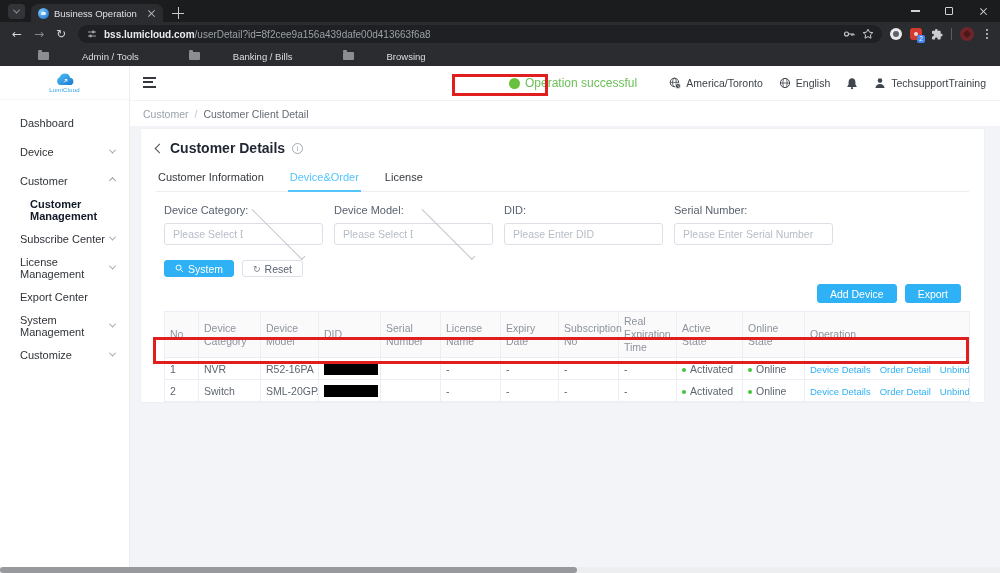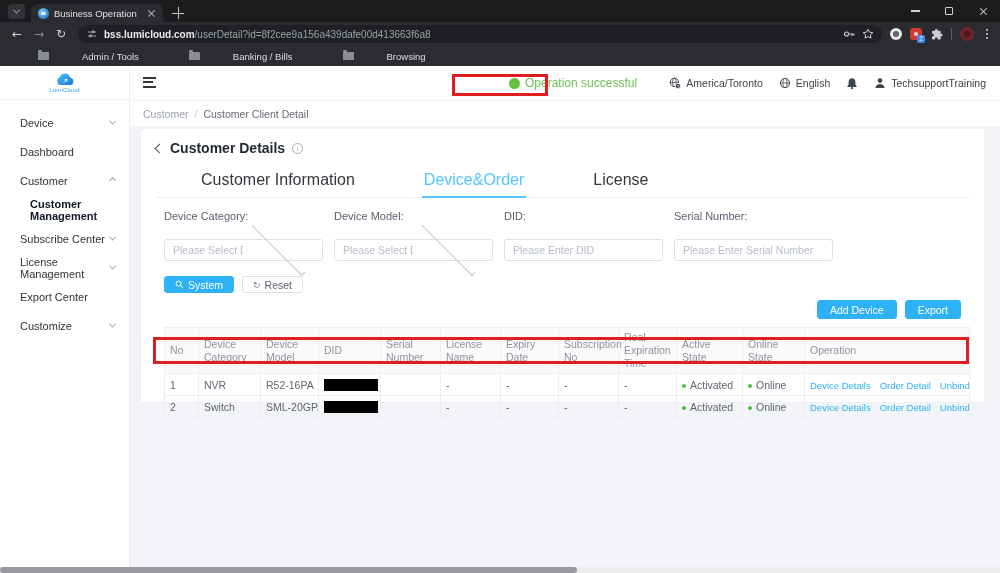--- a/index.html
+++ b/index.html
@@ -85,27 +85,27 @@
 
   
   .card { position:absolute; left:140px; top:128px; width:845px; height:275px; background:#fff; border:1px solid #eef0f3; padding:10px 15px 0 15px; }
   .title-row { display:flex; align-items:center; gap:7px; height:18px; }
   .back-chev { width:7px; height:7px; border-left:1.6px solid #4a4f55; border-bottom:1.6px solid #4a4f55; transform:rotate(45deg); }
   .page-title { font-size:14px; font-weight:bold; color:#1f2632; }
   .info-icon { width:11px; height:11px; border:1px solid #a2aab3; border-radius:50%; color:#a2aab3; font-size:7.5px; line-height:10px; text-align:center; }
   .info-icon::after { content:"i"; }
 
   .tabs { display:flex; gap:22px; margin-top:9px; border-bottom:1px solid #ecodef; border-bottom:1px solid #eceef1; }
-  .ptab { font-size:16px; color:#34383d; padding:5px 2px 7px;margin-left:43px; }
+  .ptab { font-size:11px; color:#34383d; padding:5px 2px 7px; }
   .ptab.active { color:#53c4ff; border-bottom:2px solid #53c4ff; margin-bottom:-1px; }
 
   .inner { margin-left:8px; }
   .filters { display:flex; gap:11px; margin-top:12px; }
   .fgroup { width:159px; }
-  .flabel { font-size:11px; color:#596270; margin-bottom:17px; }
+  .flabel { font-size:11px; color:#596270; margin-bottom:7px; }
   .fselect, .finput { width:100%; height:22px; border:1px solid #dcdfe6; border-radius:3px; background:#fff; display:flex; align-items:center; padding:0 8px; }
   .fselect span { flex:1; font-size:10.5px; color:#b6bdc7; white-space:nowrap; overflow:hidden; }
   .finput input { width:100%; border:none; outline:none; font-size:10.5px; color:#333; font-family:"Liberation Sans",sans-serif; }
   .finput input::placeholder { color:#b6bdc7; }
   .sel-chev { width:5px; height:5px; border-right:1.2px solid #c0c4cc; border-bottom:1.2px solid #c0c4cc; transform:rotate(45deg) translate(-1px,-1px); flex:none; }
 
   .btn-row { display:flex; gap:8px; margin-top:15px; }
   .btn { height:17px; border-radius:3px; font-size:10.5px; display:inline-flex; align-items:center; gap:4px; padding:0 10px; cursor:default; }
   .btn.blue { background:#2fb1f5; color:#fff; border:1px solid #2fb1f5; }
   .btn.plain { background:#fff; color:#596270; border:1px solid #dcdfe6; }
@@ -223,43 +223,47 @@
             <stop offset="1" stop-color="#1976d2"></stop>
           </linearGradient>
         </defs>
       <path d="M7 13h10a4 4 0 0 0 .6-7.96A6 6 0 0 0 6.2 4.5 4.5 4.5 0 0 0 7 13z" fill="url(#lg)"></path>
       <path d="M11 10l3-3m0 0h-2.2m2.2 0v2.2" stroke="#fff" stroke-width="1" fill="none"></path>
     </svg>
     <span class="logo-text">LumiCloud</span>
   </div>
   <div class="menu">
     <div class="menu-item">
+        <span class="lbl">Dashboard</span>
+      </div>
+    <div class="menu-item">
         <span class="lbl">Device</span>
         <span class="chev down"></span>
-      </div>
-    <div class="menu-item">
-        <span class="lbl">Dashboard</span>
       </div>
     <div class="menu-item">
         <span class="lbl">Customer</span>
         <span class="chev up"></span>
       </div>
     <div class="menu-item sub">
         <span class="lbl">Customer Management</span>
       </div>
     <div class="menu-item">
         <span class="lbl">Subscribe Center</span>
         <span class="chev down"></span>
       </div>
     <div class="menu-item">
         <span class="lbl">License Management</span>
         <span class="chev down"></span>
       </div>
     <div class="menu-item">
         <span class="lbl">Export Center</span>
+      </div>
+    <div class="menu-item">
+        <span class="lbl">System Management</span>
+        <span class="chev down"></span>
       </div>
     <div class="menu-item">
         <span class="lbl">Customize</span>
         <span class="chev down"></span>
       </div>
   </div>
 </div>
 
 <div class="appheader">
   <div class="hamburger">

